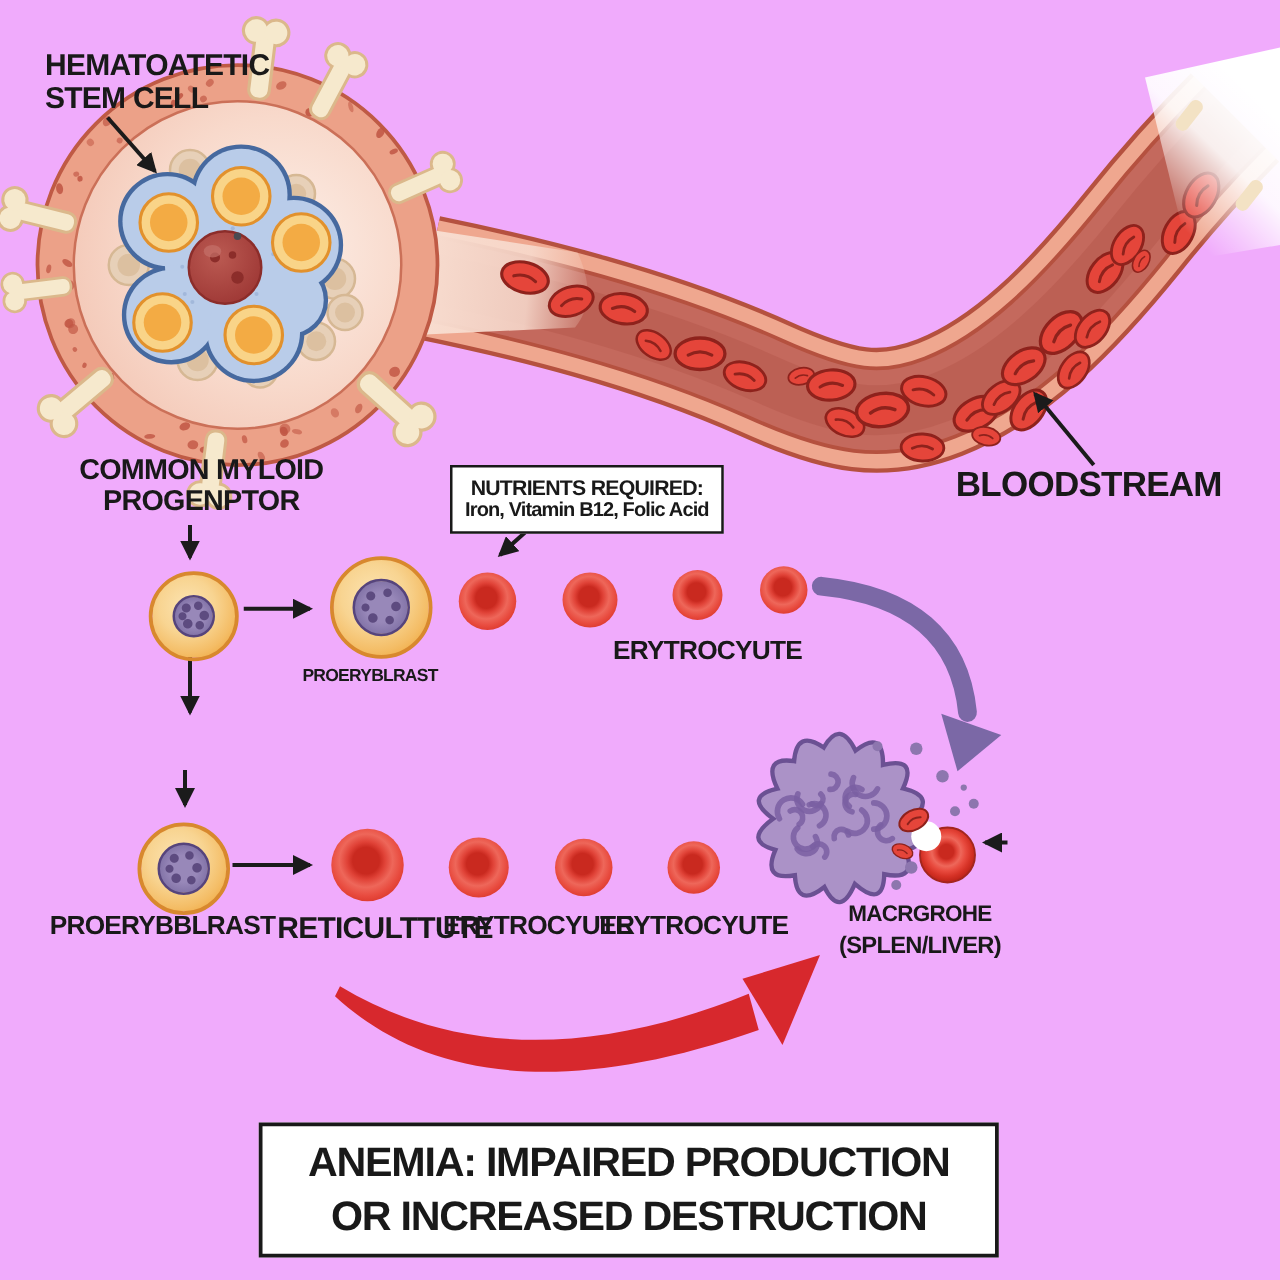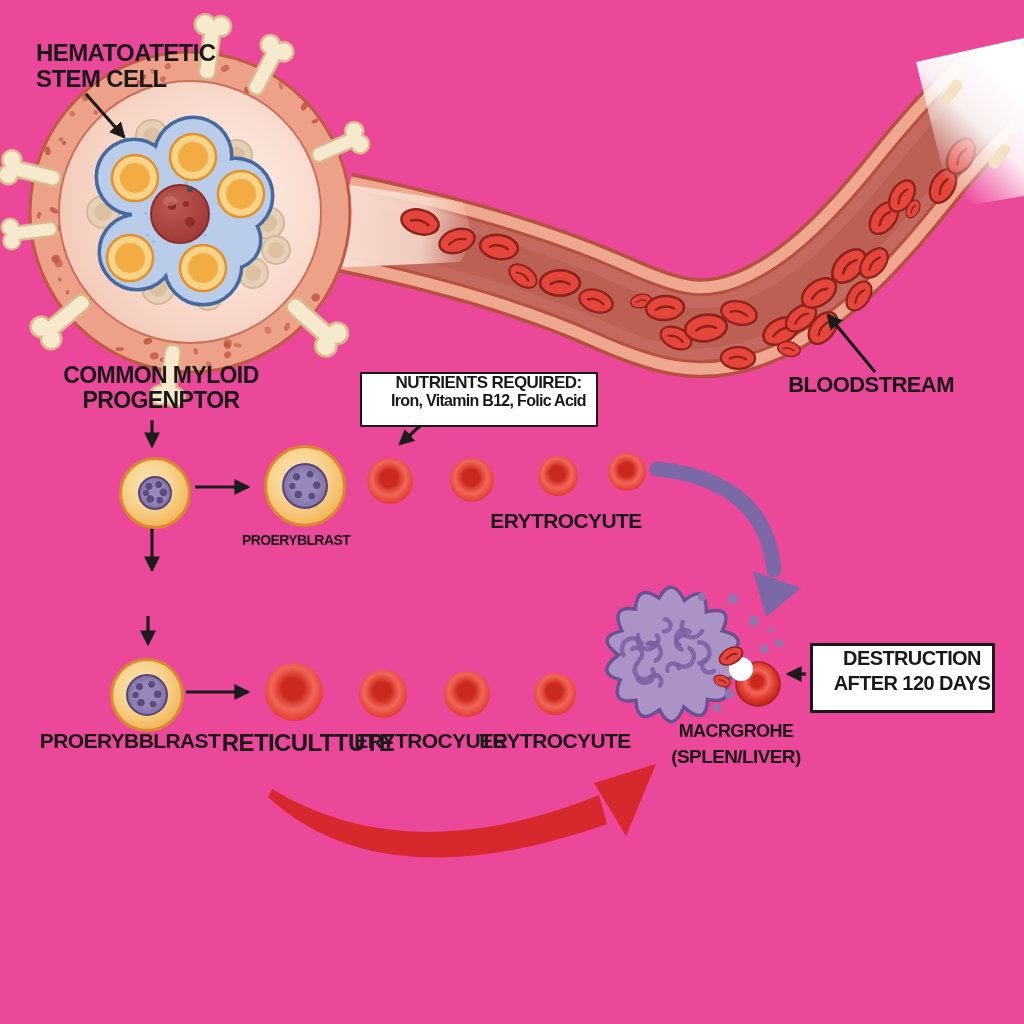--- a/index.html
+++ b/index.html
@@ -1,23 +1,23 @@
 <!DOCTYPE html>
 <html><head>
 <meta charset="utf-8">
 <style>
   html,body{margin:0;padding:0;background:#fff;}
-  .stage{position:relative;width:1024px;height:1024px;background:#ec4899;overflow:hidden;
+  .stage{position:relative;width:1024px;height:1024px;background:#f0abfc;overflow:hidden;
          font-family:"Liberation Sans",sans-serif;}
   .stage svg{position:absolute;left:0;top:0;}
   .lbl{position:absolute;font-weight:bold;color:#191919;letter-spacing:-0.6px;
        white-space:pre-line;text-align:center;line-height:1.08;}
   .ctr{transform:translateX(-50%);}
   .box{position:absolute;background:#fff;border:3px solid #191919;display:flex;
-       flex-direction:column;align-items:center;justify-content:flex-start;padding-left:19px;}
+       flex-direction:column;align-items:center;justify-content:center;}
   .cell{position:absolute;border-radius:50%;}
   .rbc{position:absolute;border-radius:50%;
     background:radial-gradient(circle at 48% 44%, #c9291f 0 24%, #e04237 34%, #ee675a 48%,
                #e84a3e 64%, #d63226 82%, #bd2318 100%);}
   .ocell{background:radial-gradient(circle at 42% 38%, #fce4b2 0%, #f8d491 40%, #f4bd66 68%,
                #efa83f 88%, #eb9c33 100%);border:3px solid #d8882e;}
   .nuc{position:absolute;left:50%;top:50%;transform:translate(-50%,-50%);border-radius:50%;
        border:2px solid #56447c;
     background-image:
       radial-gradient(circle at 30% 28%, #5d4b80 0 3.2px, transparent 4px),
@@ -357,32 +357,32 @@
 
 <div class="lbl ctr" style="left:308px;top:730px;font-size:24px;">RETICULTTUTE</div>
 
 <div class="lbl ctr" style="left:430px;top:730px;font-size:21px;">ERYTROCYUTE</div>
 
 <div class="lbl ctr" style="left:555px;top:730px;font-size:21px;">ERYTROCYUTE</div>
 
 <div class="lbl ctr" style="left:736px;top:722px;font-size:18px;">MACRGROHE</div>
 <div class="lbl ctr" style="left:736px;top:747px;font-size:19px;">(SPLEN/LIVER)</div>
 
-<div class="lbl ctr" style="left:871px;top:373px;font-size:22px;">BLOODSTREAM</div>
+<div class="lbl ctr" style="left:871px;top:373px;font-size:28px;">BLOODSTREAM</div>
 
 <div class="box" style="left:360px;top:372px;width:215px;height:51px;border-width:2.5px;">
   <div class="lbl" style="position:static;font-size:17px;">NUTRIENTS REQUIRED:</div>
   <div class="lbl" style="position:static;font-size:16px;letter-spacing:-0.7px;">Iron, Vitamin B12, Folic Acid</div>
 </div>
 
-<div class="box" style="left:810px;top:643px;width:160px;height:64px;">
-  <div class="lbl" style="position:static;font-size:20px;line-height:1.25;">DESTRUCTION
-AFTER 120 DAYS</div>
-</div>
-
+
+<div class="box" style="left:207px;top:898px;width:586px;height:102px;border-width:3.5px;">
+  <div class="lbl" style="position:static;font-size:33px;line-height:1.3;letter-spacing:-1px;">ANEMIA: IMPAIRED PRODUCTION
+OR INCREASED DESTRUCTION</div>
+</div>
 
 <div class="cell ocell" style="left:119px;top:457px;width:66px;height:66px;">
   <div class="nuc" style="width:30px;height:30px;"></div>
 </div>
 <div class="cell ocell" style="left:264px;top:445px;width:76px;height:76px;">
   <div class="nuc" style="width:42px;height:42px;"></div>
 </div>
 <div class="cell ocell" style="left:110px;top:658px;width:68px;height:68px;">
   <div class="nuc" style="width:38px;height:38px;"></div>
 </div>

